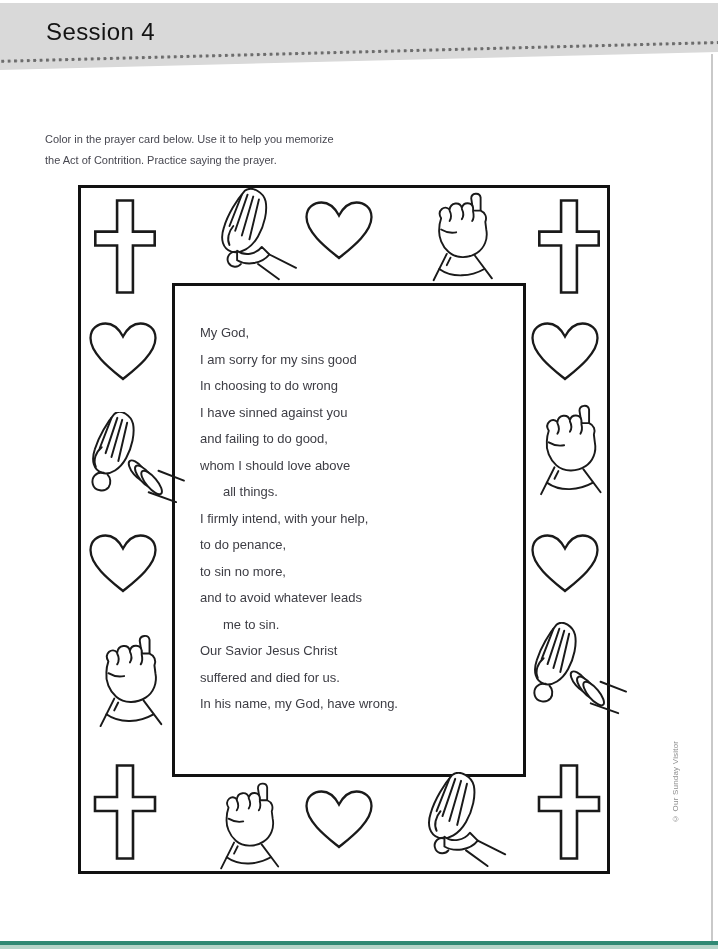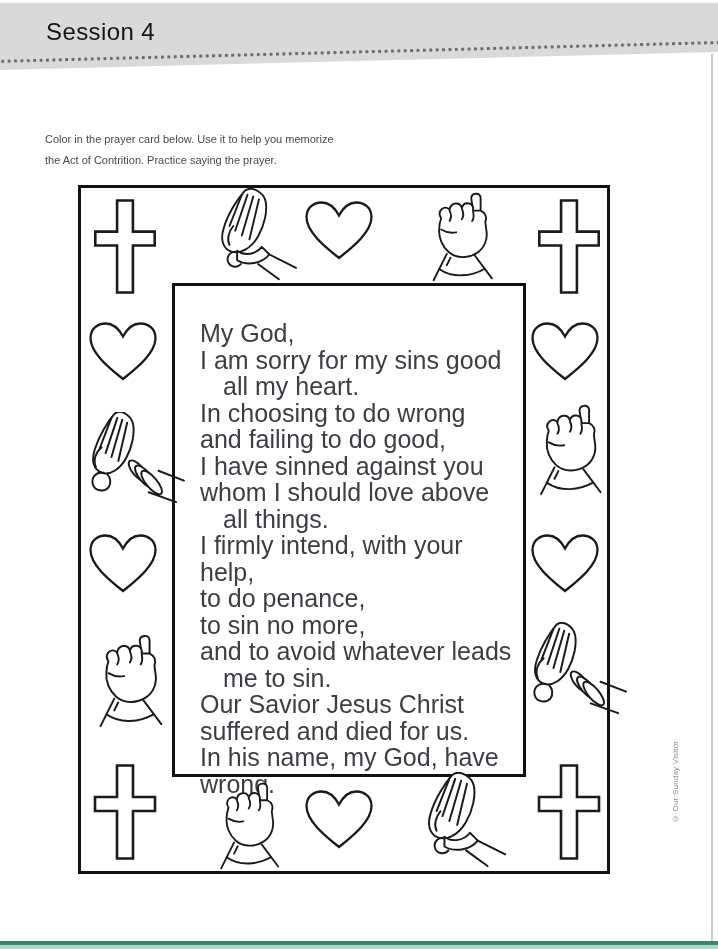--- a/index.html
+++ b/index.html
@@ -34,21 +34,21 @@
   .card{
     position:absolute;left:78px;top:185px;width:526px;height:683px;
     border:3px solid #111111;background:#ffffff;
   }
   .inner-box{
     position:absolute;left:172px;top:283px;width:348px;height:488px;
     border:3px solid #111111;background:#ffffff;
   }
   .prayer-lines{
     position:absolute;left:200px;top:320px;width:320px;
-    font-size:25px;line-height:26.5px;color:#3d3d44;
+    font-size:13px;line-height:26.5px;color:#3d3d44;
   }
   .prayer-line.indent{padding-left:23px;}
   
   .icon{position:absolute;overflow:visible;}
   
   .credit{
     position:absolute;left:671px;top:737px;height:86px;
     writing-mode:vertical-rl;transform:rotate(180deg);
     font-size:8px;color:#8e8e8e;letter-spacing:0.2px;white-space:nowrap;
   }
@@ -111,24 +111,23 @@
   <div class="instructions">
     <div>Color in the prayer card below. Use it to help you memorize</div>
     <div>the Act of Contrition. Practice saying the prayer.</div>
   </div>
 
   <div class="card"></div>
   <div class="inner-box"></div>
   <div class="prayer-lines">
       <div class="prayer-line">My God,</div>
       <div class="prayer-line">I am sorry for my sins good</div>
-      <div class="prayer-line indent">all my heart.</div>
       <div class="prayer-line">In choosing to do wrong</div>
+      <div class="prayer-line">I have sinned against you</div>
       <div class="prayer-line">and failing to do good,</div>
-      <div class="prayer-line">I have sinned against you</div>
       <div class="prayer-line">whom I should love above</div>
       <div class="prayer-line indent">all things.</div>
       <div class="prayer-line">I firmly intend, with your help,</div>
       <div class="prayer-line">to do penance,</div>
       <div class="prayer-line">to sin no more,</div>
       <div class="prayer-line">and to avoid whatever leads</div>
       <div class="prayer-line indent">me to sin.</div>
       <div class="prayer-line">Our Savior Jesus Christ</div>
       <div class="prayer-line">suffered and died for us.</div>
       <div class="prayer-line">In his name, my God, have wrong.</div>

